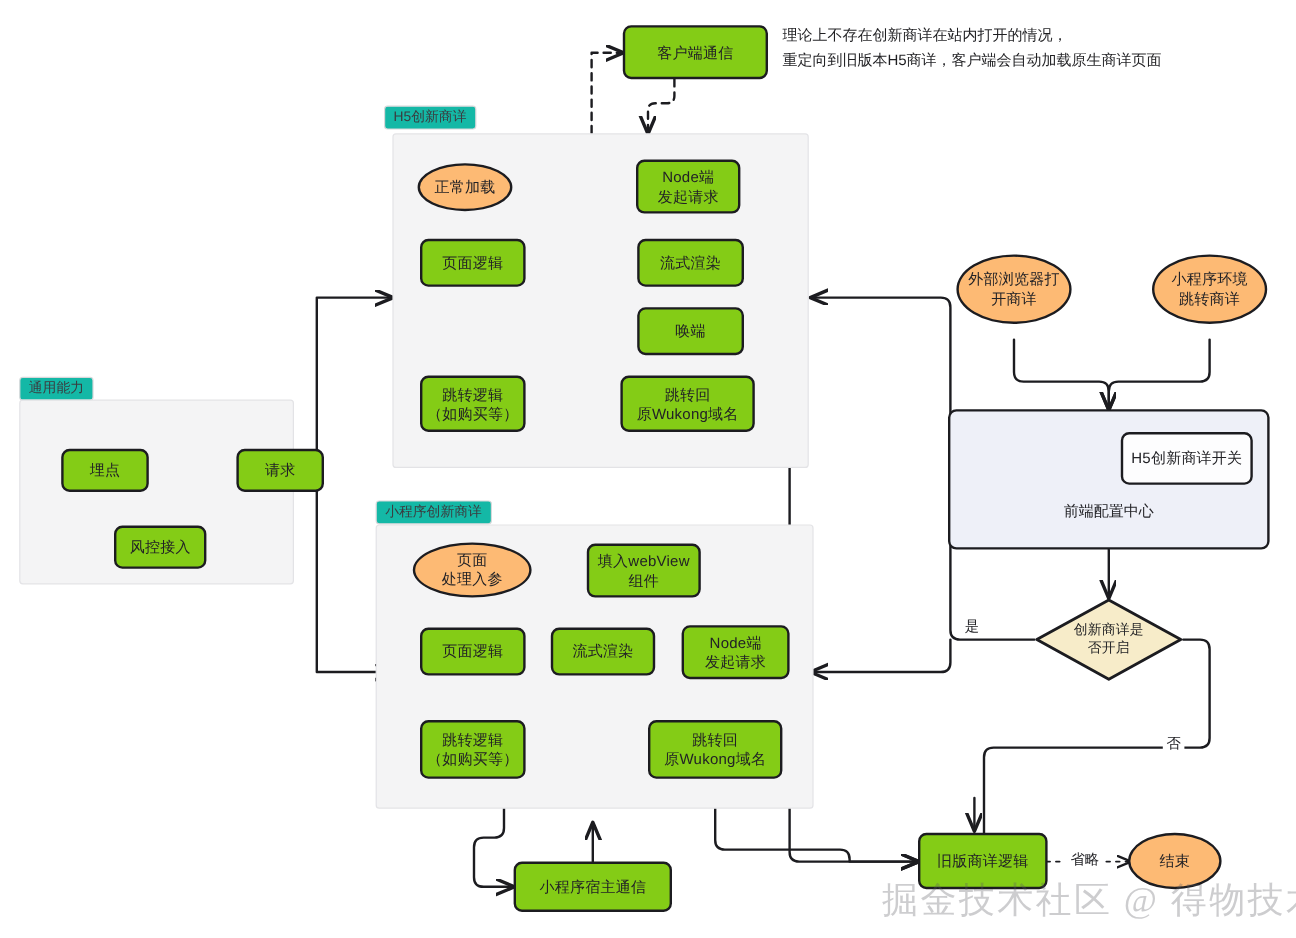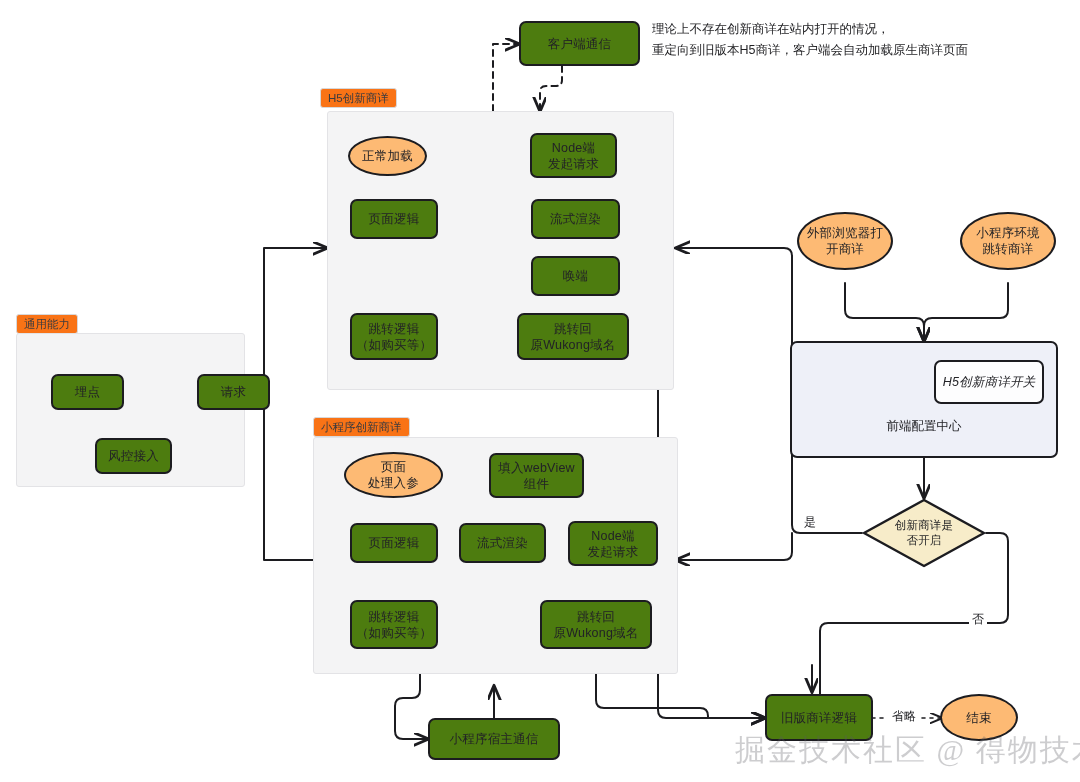--- a/index.html
+++ b/index.html
@@ -15,21 +15,21 @@
 
   
   .group{
     position:absolute;
     background:#f4f4f5;
     border:1px solid #e3e3e6;
     border-radius:3px;
   }
   .group-label{
     position:absolute;
-    background:#f97316;
+    background:#14b8a6;
     border:1px solid #d8d8da;
     border-radius:3px;
     font-size:11.5px;
     color:#3b3b3f;
     padding:2px 7px 2px 7px;
     line-height:14px;
     white-space:nowrap;
   }
 
   
@@ -42,21 +42,21 @@
     text-align:center;
     color:#222226;
     font-size:12.5px;
     line-height:16px;
     border:2px solid #1c1c20;
     background:#eef0f8;
     border-radius:7px;
     white-space:pre-line;
     letter-spacing:.2px;
   }
-  .node.white{background:#4d7c0f;}
+  .node.white{background:#84cc16;}
   .node.plain{background:#fdfdfe;}
   .node.ellipse{
     background:#fdba74;
     border-radius:50% / 50%;
     border:2px solid #1c1c20;
   }
   .node.diamond{
     border:none;background:transparent;
   }
   .diamond-shape{
@@ -224,21 +224,21 @@
   <div class="node white" style="left:540px;top:600px;width:112px;height:49px;">跳转回
 原Wukong域名</div>
   <div class="node white" style="left:428px;top:718px;width:132px;height:42px;">小程序宿主通信</div>
 
   <div class="node ellipse" style="left:797px;top:212px;width:96px;height:58px;">外部浏览器打
 开商详</div>
   <div class="node ellipse" style="left:960px;top:212px;width:96px;height:58px;">小程序环境
 跳转商详</div>
 
   <div class="config-box" style="left:790px;top:341px;width:268px;height:117px;background:#eef0f8;"></div>
-  <div class="node plain" style="left:934px;top:360px;width:110px;height:44px;background:#fdfdfe;font-style:italic;">H5创新商详开关</div>
+  <div class="node plain" style="left:934px;top:360px;width:110px;height:44px;background:#fdfdfe;">H5创新商详开关</div>
   <div class="config-caption" style="left:790px;top:418px;width:268px;">前端配置中心</div>
 
   <div class="node diamond" style="left:862px;top:498px;width:124px;height:70px;">
     <svg class="diamond-shape" viewBox="0 0 124 70" preserveAspectRatio="none">
       <polygon points="62,2 122,35 62,68 2,35" fill="#f7ecc9" stroke="#1c1c20" stroke-width="2.4" stroke-linejoin="round"></polygon>
     </svg>
     <span class="diamond-text">创新商详是
 否开启</span>
   </div>
 

